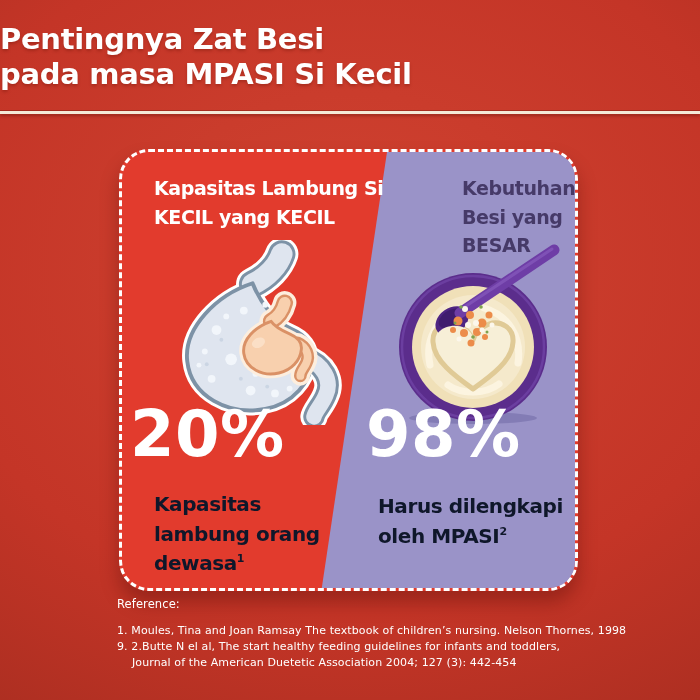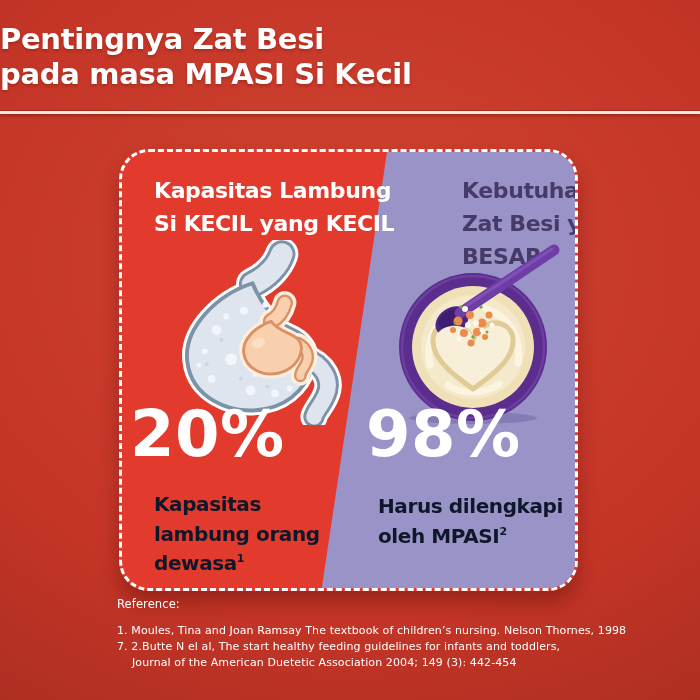--- a/index.html
+++ b/index.html
@@ -29,21 +29,21 @@
     box-shadow:0 12px 18px rgba(90,14,7,0.38);
   }
   .card-inner{
     position:absolute;inset:0;border-radius:26px;overflow:hidden;
   }
   .purple-panel{
     position:absolute;inset:0;background:#9a93c8;
     clip-path:polygon(58.5% 0, 100% 0, 100% 100%, 44.1% 100%);
   }
   .panel-heading{
-    position:absolute;font-weight:bold;font-size:22px;line-height:1.5;
+    position:absolute;font-weight:bold;font-size:19px;line-height:1.5;
     letter-spacing:-0.4px;
   }
   .h-left{left:32px;top:22px;width:250px;color:#ffffff;}
   .h-right{left:296px;top:22px;width:165px;color:#463a68;margin-left:44px;}
   .stat{
     position:absolute;font-weight:bold;font-size:64px;color:#ffffff;
     letter-spacing:0.5px;text-align:left;
   }
   .stat-left{left:8px;top:245px;width:212px;}
   .stat-right{left:244px;top:245px;width:204px;}
@@ -191,15 +191,15 @@
 
     <div class="panel-caption cap-left"><span>Kapasitas lambung orang dewasa</span><sup>1</sup></div>
 
     <div class="panel-caption cap-right"><span>Harus dilengkapi oleh MPASI</span><sup>2</sup></div>
   </div>
 </div>
 
 <div class="references">
   <div class="ref-label">Reference:</div>
   <div class="ref-line">1. Moules, Tina and Joan Ramsay The textbook of children’s nursing. Nelson Thornes, 1998</div>
-  <div class="ref-line">7. 2.Butte N el al, The start healthy feeding guidelines for infants and toddlers,</div>
-  <div class="ref-line ref-cont">Journal of the American Duetetic Association 2004; 149 (3): 442-454</div>
+  <div class="ref-line">9. 2.Butte N el al, The start healthy feeding guidelines for infants and toddlers,</div>
+  <div class="ref-line ref-cont">Journal of the American Duetetic Association 2004; 127 (3): 442-454</div>
 </div>
 
 </body></html>

